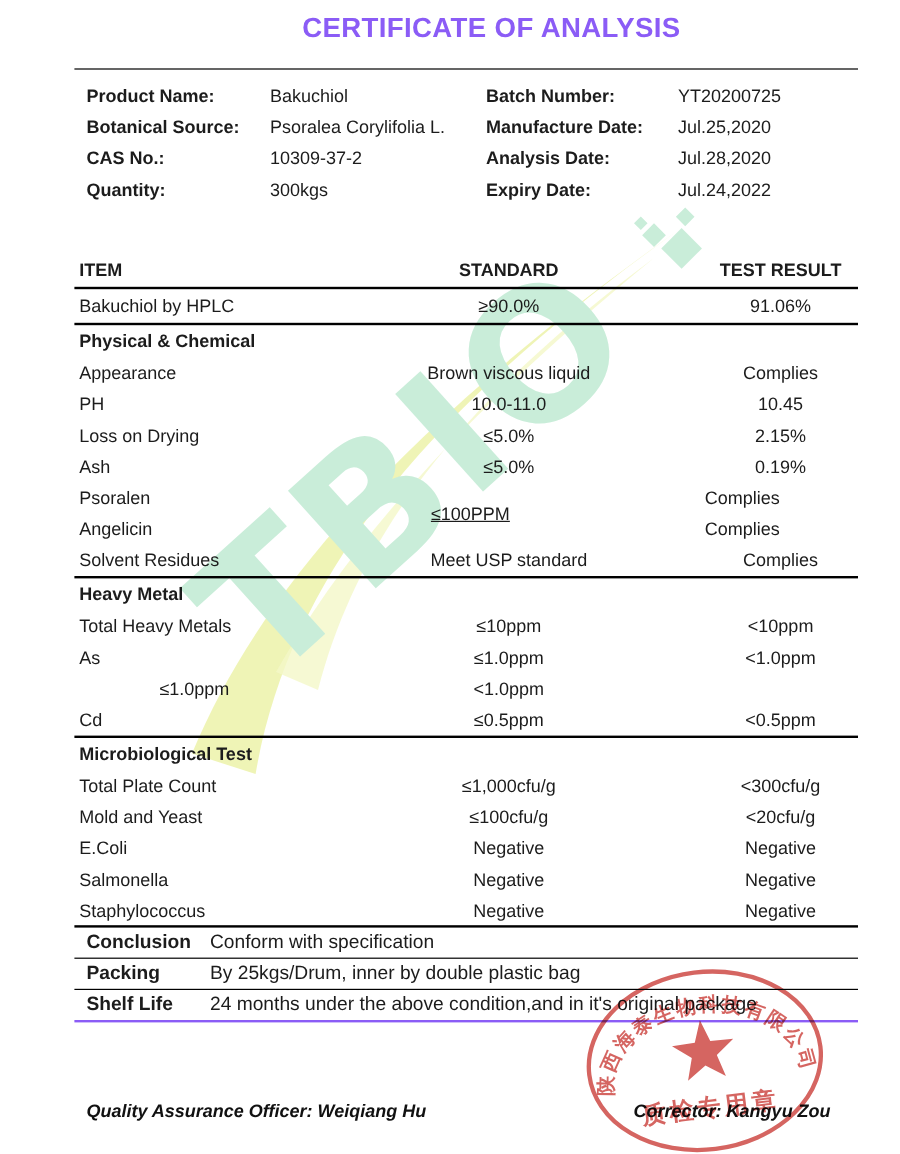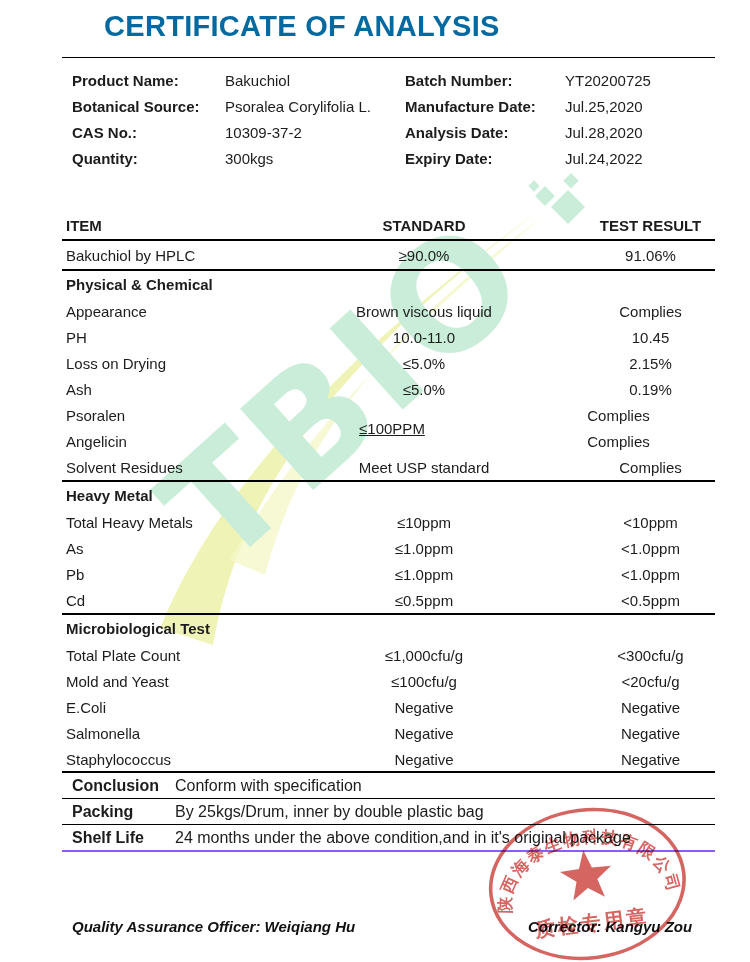--- a/index.html
+++ b/index.html
@@ -3,22 +3,22 @@
 <meta charset="utf-8">
 <style>
   html,body{margin:0;padding:0;background:#ffffff;}
   .page{
     position:relative;width:750px;height:962px;background:#ffffff;overflow:hidden;
     font-family:"Liberation Sans",sans-serif;color:#1c1c1c;
   }
   .content{position:relative;z-index:1;}
   
   .title{
-    position:absolute;top:10px;left:62px;width:653px;text-indent:42px;
-    font-size:29px;font-weight:bold;letter-spacing:.3px;color:#0369a1;
+    position:absolute;top:10px;left:62px;width:653px;text-align:center;text-indent:42px;
+    font-size:23px;font-weight:bold;letter-spacing:.3px;color:#8b5cf6;
   }
   
   .product{position:absolute;top:57px;left:62px;width:653px;border-top:1.6px solid #000;padding-top:9px;}
   .prow{display:grid;grid-template-columns:153px 180px 160px 1fr;height:26px;align-items:center;font-size:15px;padding-left:10px;}
   .plabel{font-weight:bold;}
   
   .table{position:absolute;top:212px;left:62px;width:653px;font-size:15px;}
   .trow{display:grid;grid-template-columns:200px 260px 1fr;align-items:center;height:26px;gap:32px;}
   .trow .item{padding-left:4px;}
   .trow .std,.trow .res{text-align:center;}
@@ -152,21 +152,20 @@
         <span class="item">Total Heavy Metals</span>
         <span class="std">≤10ppm</span>
         <span class="res">&lt;10ppm</span>
       </div>
       <div class="trow">
         <span class="item">As</span>
         <span class="std">≤1.0ppm</span>
         <span class="res">&lt;1.0ppm</span>
       </div>
       <div class="trow">
-        <span class="item">Pb</span>
         <span class="std">≤1.0ppm</span>
         <span class="res">&lt;1.0ppm</span>
       </div>
       <div class="trow gend">
         <span class="item">Cd</span>
         <span class="std">≤0.5ppm</span>
         <span class="res">&lt;0.5ppm</span>
       </div>
 
       <div class="gtitle">Microbiological Test</div>

